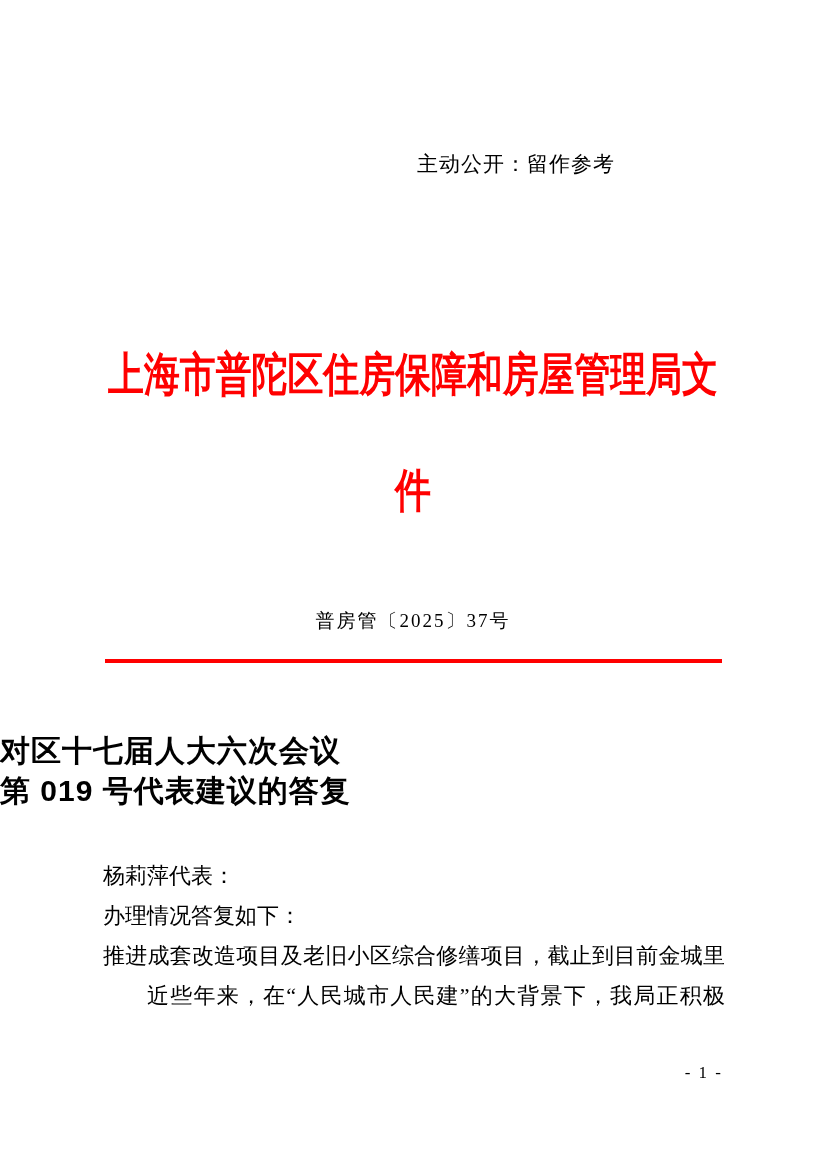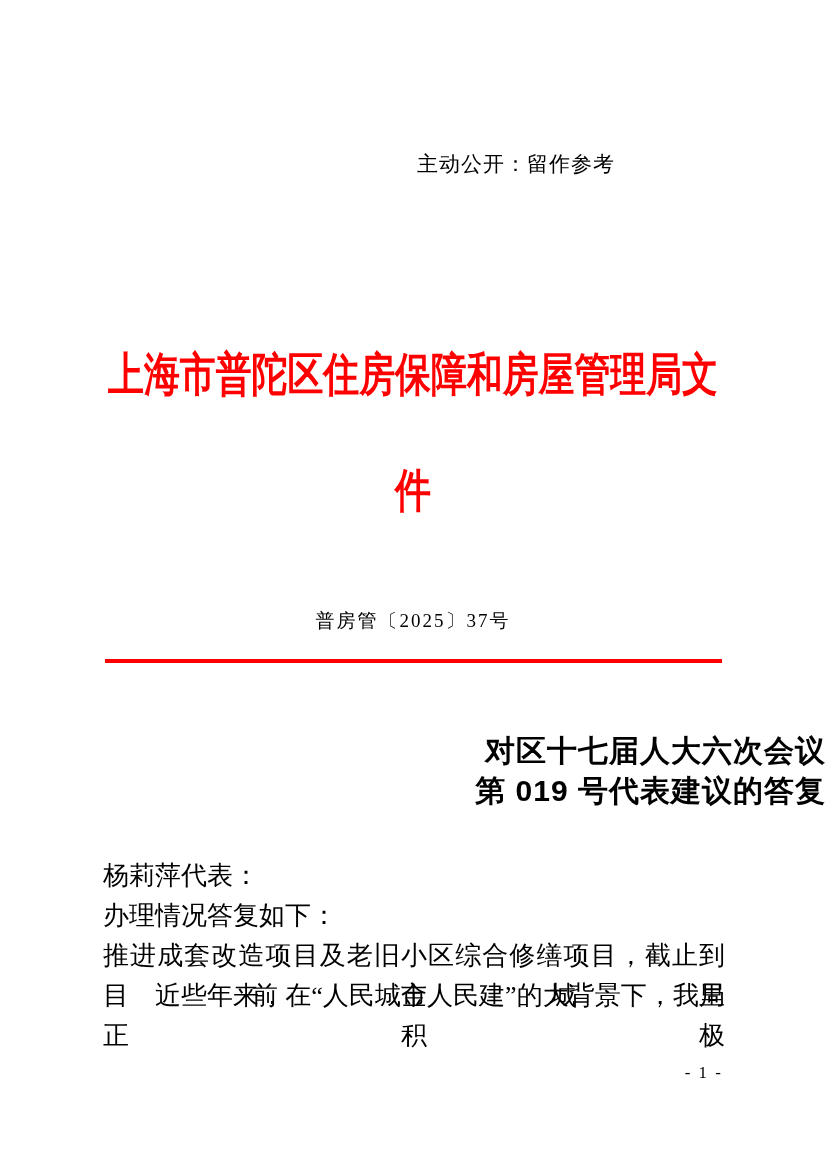--- a/index.html
+++ b/index.html
@@ -69,36 +69,36 @@
     height: 4px;
     background: #ff0000;
   }
 
   
   .doc-title {
     position: absolute;
     left: 0;
     top: 731px;
     width: 826px;
-    text-align: right;
+    text-align: left;
     font-family: "Liberation Sans", "DejaVu Sans", sans-serif;
     font-weight: bold;
     font-size: 30px;
     line-height: 40px;
     letter-spacing: 1px;
     white-space: nowrap;
   }
 
   
   .body-text {
     position: absolute;
     left: 103px;
     top: 856px;
     width: 622px;
-    font-size: 26px;
+    font-size: 22px;
     line-height: 40px;
   }
   .body-line { height: 40px; white-space: nowrap; }
   .body-line.justify {
     white-space: normal;
     text-align: justify;
     text-align-last: justify;
   }
   .body-line.indent { text-indent: 2em; }
 

